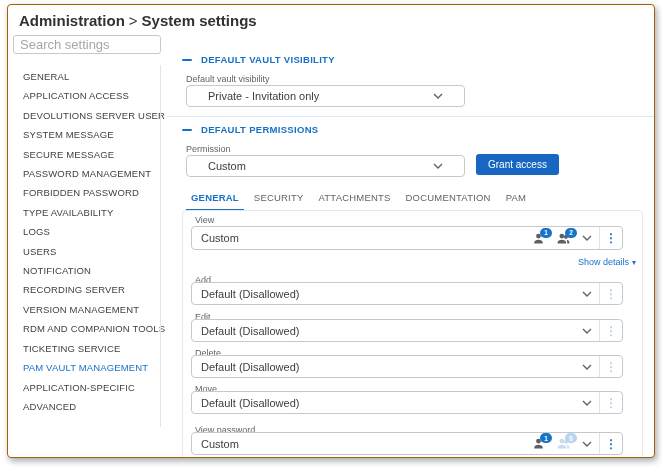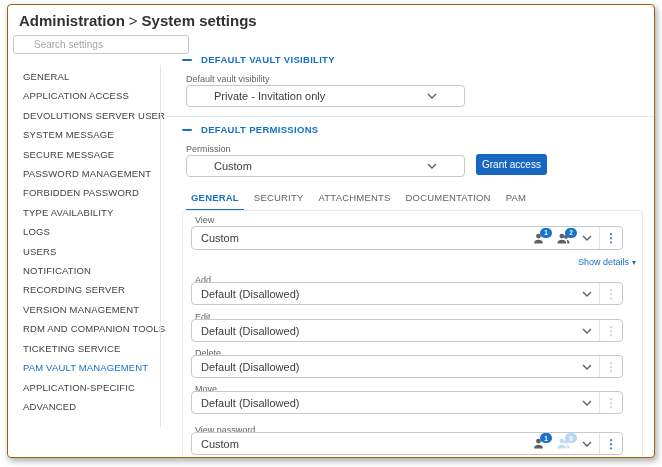--- a/index.html
+++ b/index.html
@@ -6,40 +6,40 @@
   body{width:662px;height:467px;background:#fff;position:relative;
        font-family:"Liberation Sans",sans-serif;-webkit-font-smoothing:antialiased;}
   .window{position:absolute;left:7px;top:4px;width:646px;height:452px;background:#fff;
           border:1px solid #a16207;border-radius:4px;overflow:hidden;
           box-shadow:2px 3px 6px rgba(80,85,90,.5);}
   
   .app-title{position:absolute;left:11px;top:7px;font-size:15px;font-weight:700;color:#303234;}
   .app-title .sep{font-weight:400;padding:0 4px;color:#303234;}
   
   .search-input{position:absolute;left:5px;top:30px;width:134px;height:17px;border:1px solid #c8c8c8;
-                border-radius:3px;font-size:10px;padding:0 20px;color:#444;outline:none;
+                border-radius:3px;font-size:13px;padding:0 6px;color:#444;outline:none;
                 font-family:"Liberation Sans",sans-serif;}
   .search-input::placeholder{color:#a6a6a6;}
   .sidebar{position:absolute;left:0;top:62px;width:152px;}
   .side-item{line-height:19.4px;padding-left:15px;font-size:9.5px;color:#3e4247;
              letter-spacing:.15px;cursor:pointer;white-space:nowrap;}
   .side-item.active{color:#1771c6;}
   .side-divider{position:absolute;left:152px;top:60px;width:1px;height:362px;background:#e4e4e4;}
   
   .main{position:absolute;left:162px;top:0;right:0;bottom:0;}
   .sec-hdr{position:absolute;left:12px;display:flex;align-items:center;gap:9px;
            font-size:9.5px;font-weight:700;color:#1771c6;letter-spacing:.3px;}
   .dash{width:10px;height:2px;background:#1771c6;border-radius:1px;flex:none;}
   .fld-label{position:absolute;left:16px;font-size:9px;color:#5f6368;}
   .select{position:absolute;left:16px;width:279px;height:22px;box-sizing:border-box;
           border:1px solid #c6c9cc;border-radius:4px;background:#fff;display:flex;
-          align-items:center;padding:0 27px;font-size:11px;color:#3c4043;cursor:pointer;}
+          align-items:center;padding:0 21px;font-size:11px;color:#3c4043;cursor:pointer;}
   .chev{margin-left:auto;flex:none;}
   .divider-blue{position:absolute;top:111px;left:-3px;right:0;height:1px;background:#d9ebf9;}
-  .grant-btn{position:absolute;left:306px;top:149px;height:21px;padding:0 6px;border:none;
+  .grant-btn{position:absolute;left:306px;top:149px;height:21px;padding:0 12px;border:none;
              border-radius:3px;background:#1766c2;color:#fff;font-size:10px;display:flex;
              align-items:center;cursor:pointer;font-family:"Liberation Sans",sans-serif;}
   
   .tabs{position:absolute;top:187px;left:16px;display:flex;}
   .tab{font-size:9.5px;color:#5f6368;padding:0 5px 6px;margin-right:5px;letter-spacing:.2px;cursor:pointer;}
   .tab.active{color:#1771c6;font-weight:700;border-bottom:2px solid #1771c6;}
   
   .panel{position:absolute;top:205px;left:12px;width:459px;height:300px;background:#fff;
          border:1px solid #e6e8ea;border-radius:4px;}
   .p-label{position:absolute;left:12px;font-size:9px;color:#5f6368;}

